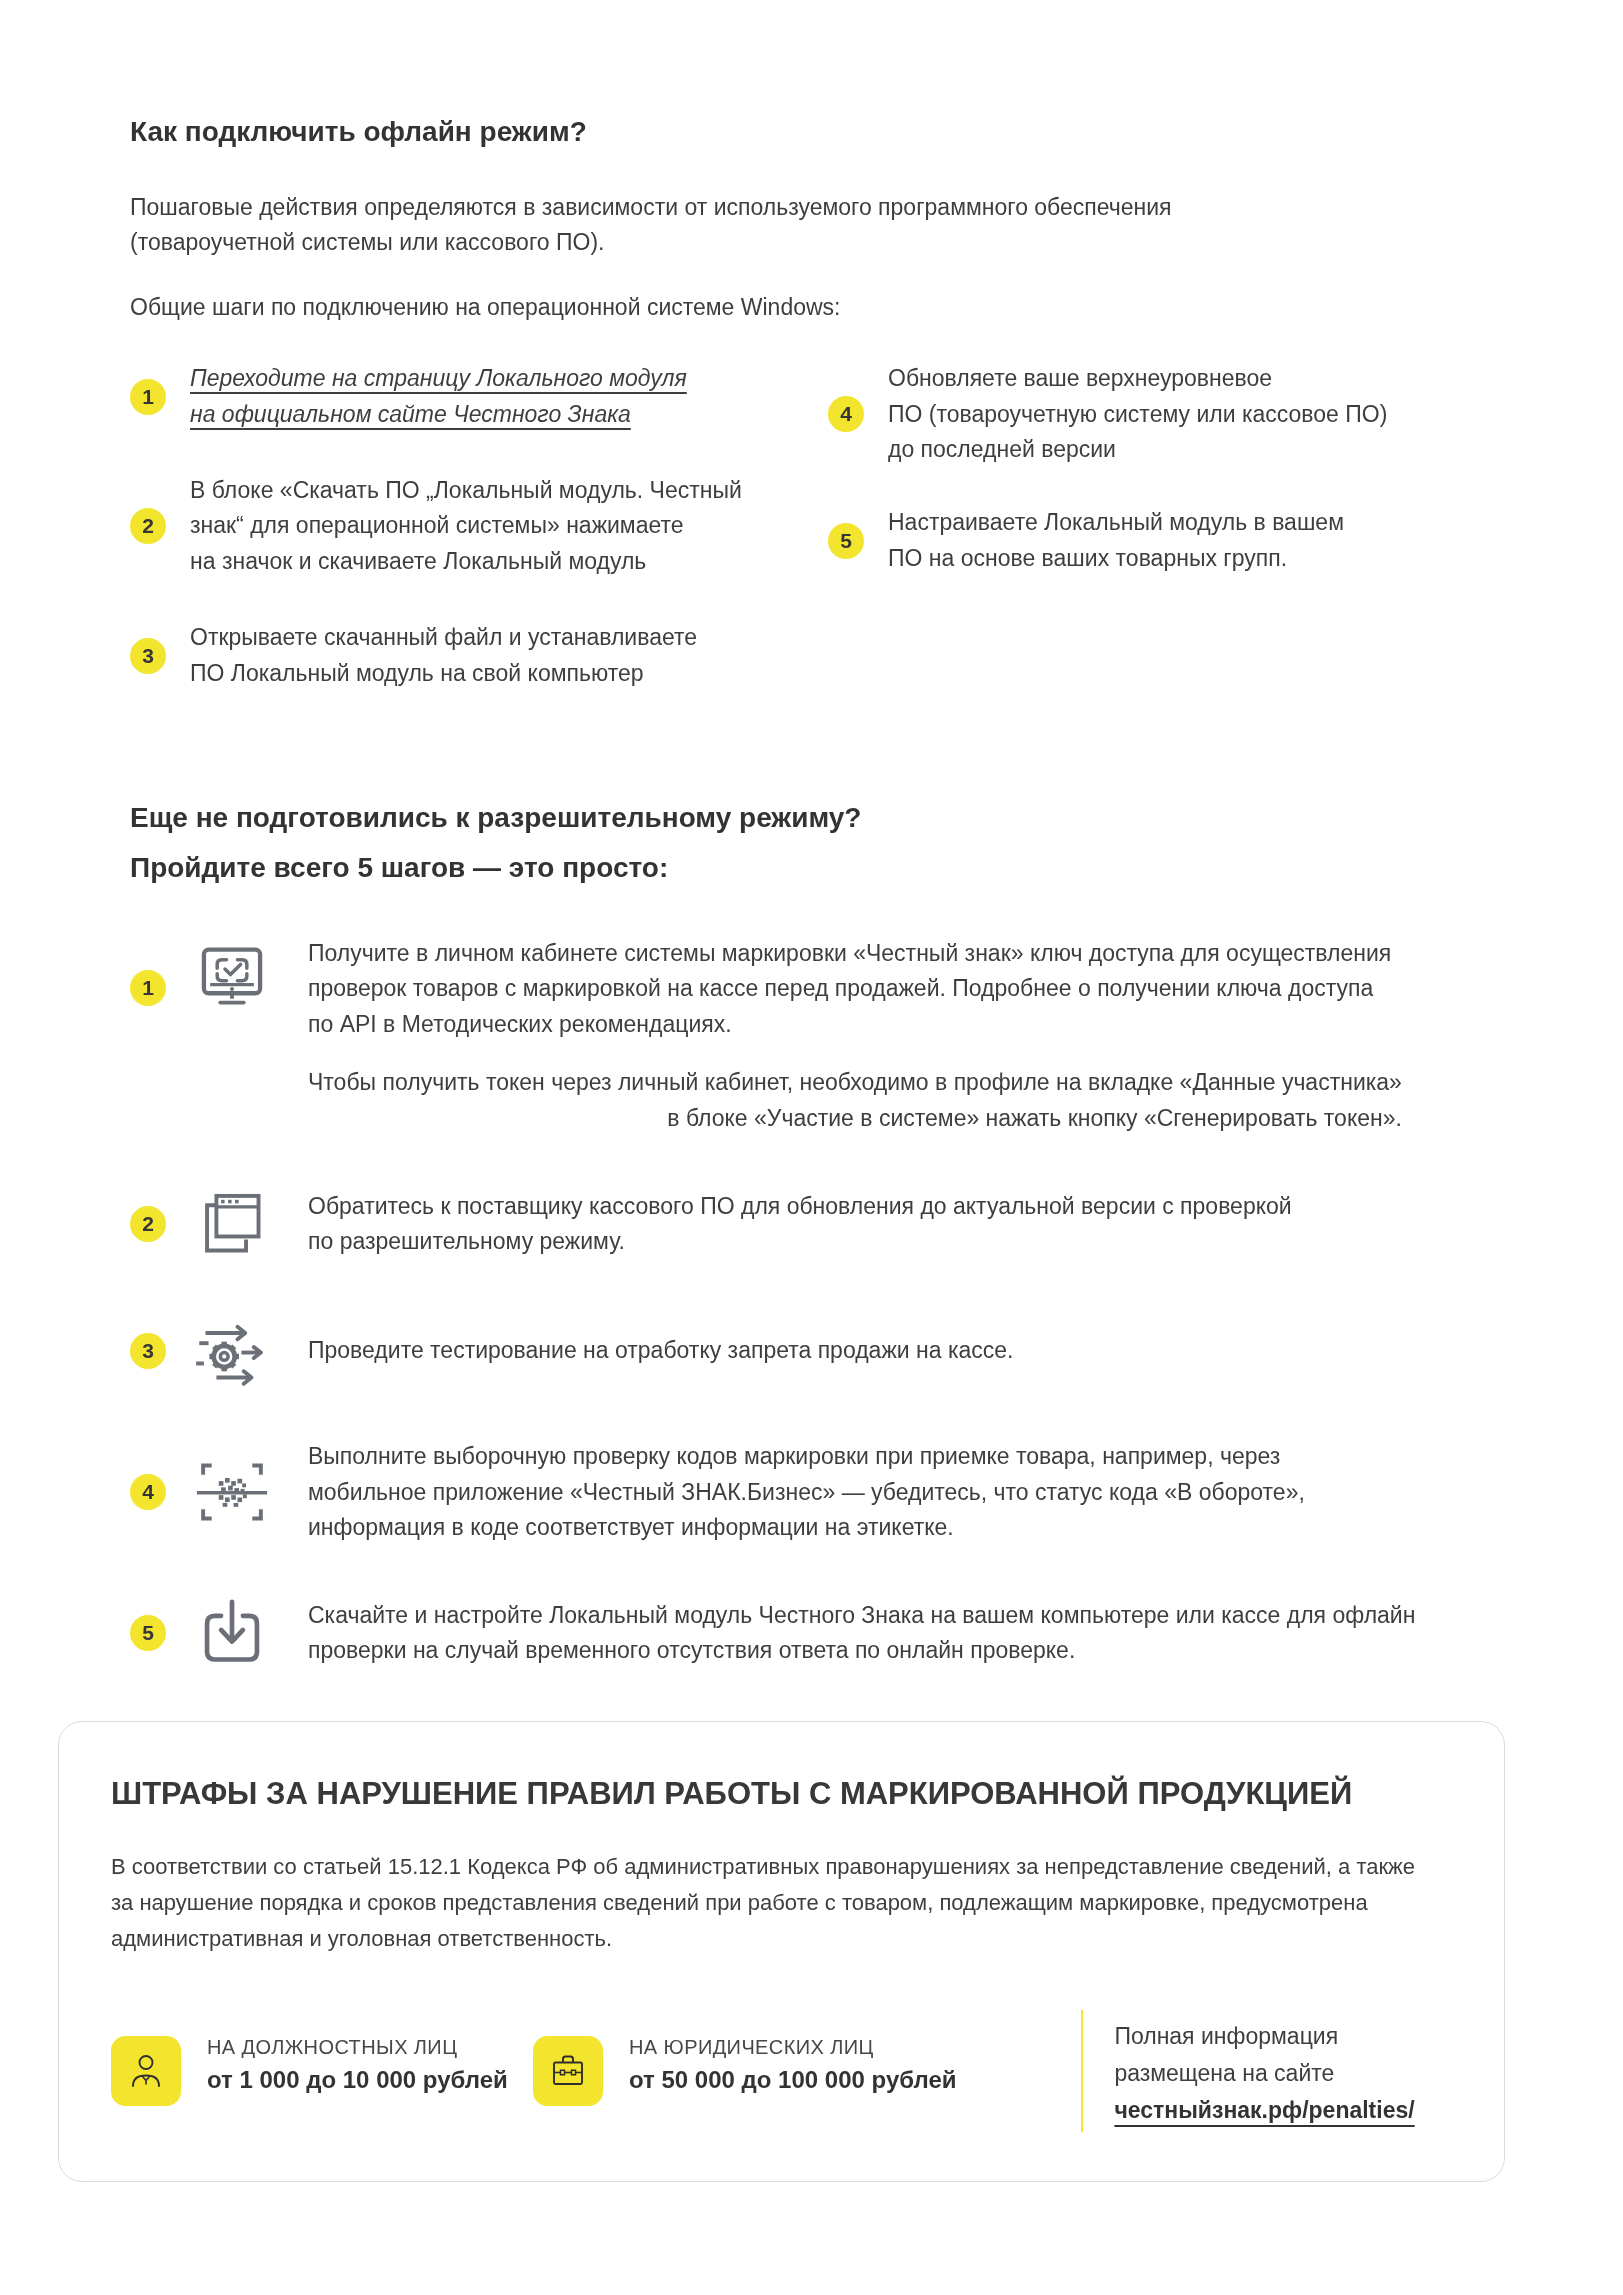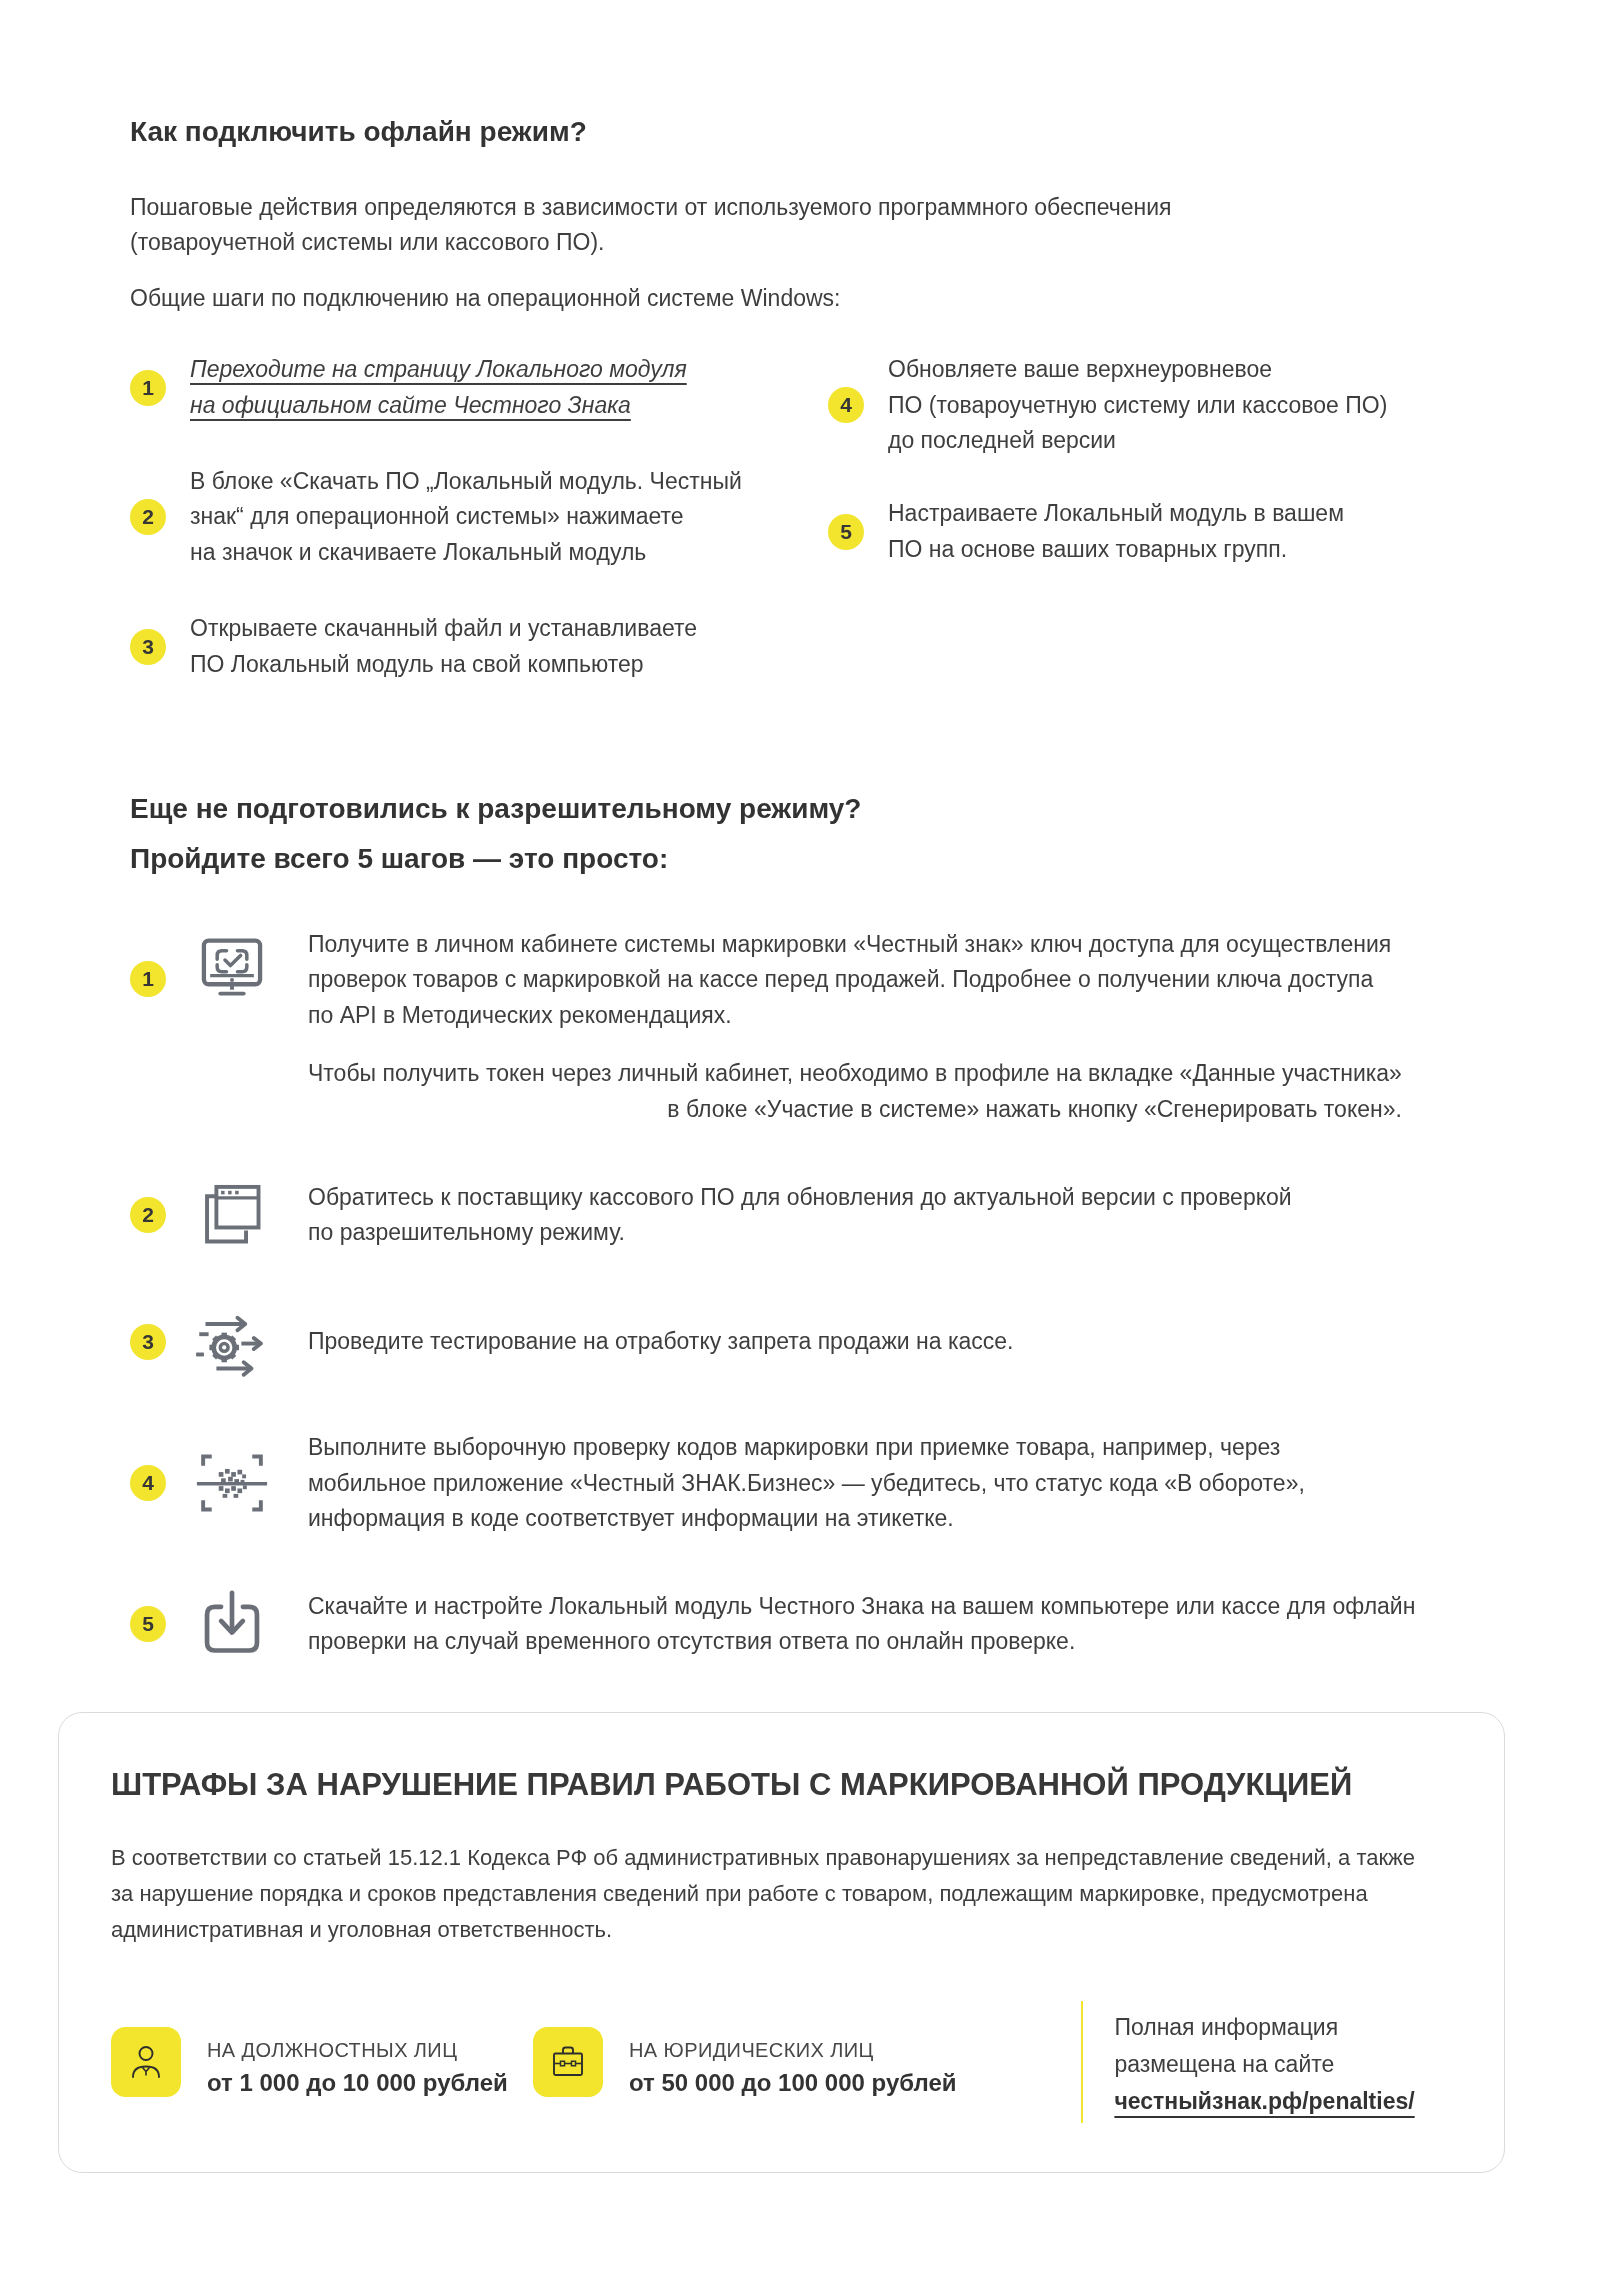--- a/index.html
+++ b/index.html
@@ -2,21 +2,21 @@
 <html style="font-size:13px"><head>
 <meta charset="utf-8">
 <style>
   * { margin:0; padding:0; box-sizing:border-box; }
   html,body { background:#ffffff; }
   body { font-family:"Liberation Sans","DejaVu Sans",sans-serif; color:#3e3e3e; }
   .page { position:relative; width:1623px; height:2295px; background:#fff; overflow:hidden; }
 
   h1.sec { padding-top:116px; margin-left:130px; font-size:28px; font-weight:700; color:#333; }
   .intro { margin:42px 130px 0; font-size:23px; line-height:1.54; color:#3e3e3e; white-space:pre-line; }
-  .intro.sub { margin-top:20px; }
+  .intro.sub { margin-top:29px; }
 
   .wgrid { display:flex; margin:36px 130px 0; }
   .wcol-left { width:698px; flex-shrink:0; }
   .wcol-right { flex:1; }
   .wstep { display:flex; align-items:center; margin-bottom:41px; }
   .num { width:36px; height:36px; border-radius:50%; background:#F3E52D; color:#363636;
          font-size:21px; font-weight:700; display:flex; align-items:center; justify-content:center;
          flex-shrink:0; margin-right:24px; }
   .wtext { font-size:23px; line-height:1.54; white-space:pre-line; }
   .linkish { text-decoration:underline; text-underline-offset:5.7px; text-decoration-thickness:1.6px; cursor:pointer;font-style:italic; }
@@ -32,21 +32,21 @@
   .irow .num { margin-right:26px; }
   .iconbox { width:80px; flex-shrink:0; display:flex; justify-content:center; margin-right:36px; }
   .itext { font-size:23px; line-height:1.54; white-space:pre-line; }
   .itext2 { margin-top:23px;text-align:right; }
 
   .penbox { margin:32px 118px 0 58px; border:1.6px solid #dbdbdb; border-radius:24px;
             padding:54px 52px 49px; }
   .ptitle { font-size:31px; font-weight:700; color:#383838; white-space:nowrap; }
   .pbody { margin-top:37px; font-size:22px; line-height:1.62; white-space:pre-line; }
   .prow { margin-top:54px; display:flex; align-items:center; }
-  .pitem { display:flex; align-items:flex-end; }
+  .pitem { display:flex; align-items:flex-start; }
   .pitem.one { width:422px; }
   .pitem.two { width:548px; }
   .psq { width:70px; height:70px; border-radius:14.6px; background:#F3E52D; flex-shrink:0;
          display:flex; align-items:center; justify-content:center; margin-right:26px; }
   .plabel { font-size:20px; letter-spacing:0.4px; color:#474747; }
   .pvalue { margin-top:7.3px; font-size:24px; font-weight:700; color:#333; }
   .pdivider { width:2.4px; height:122px; background:#F3E52D; margin-right:31px; flex-shrink:0; }
   .pinfo { font-size:23px; line-height:1.62; white-space:pre-line; }
   .pinfo-link { display:inline-block; margin-top:4.9px; font-size:23px; font-weight:700; color:#333;
                 text-decoration:underline; text-underline-offset:6.5px; text-decoration-thickness:1.6px; cursor:pointer; }

